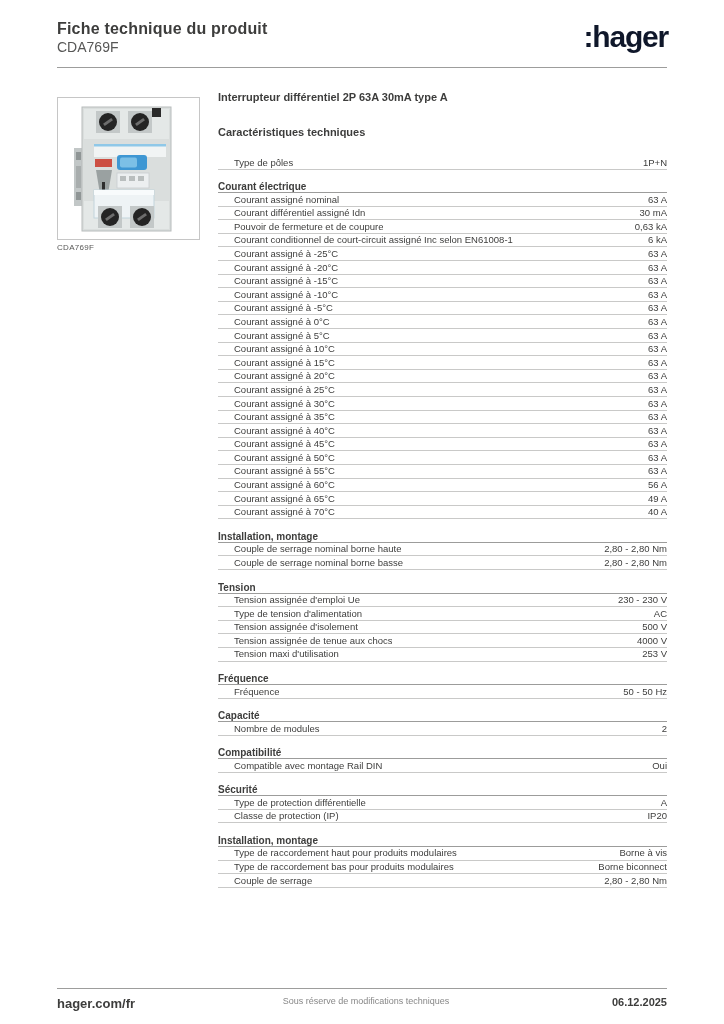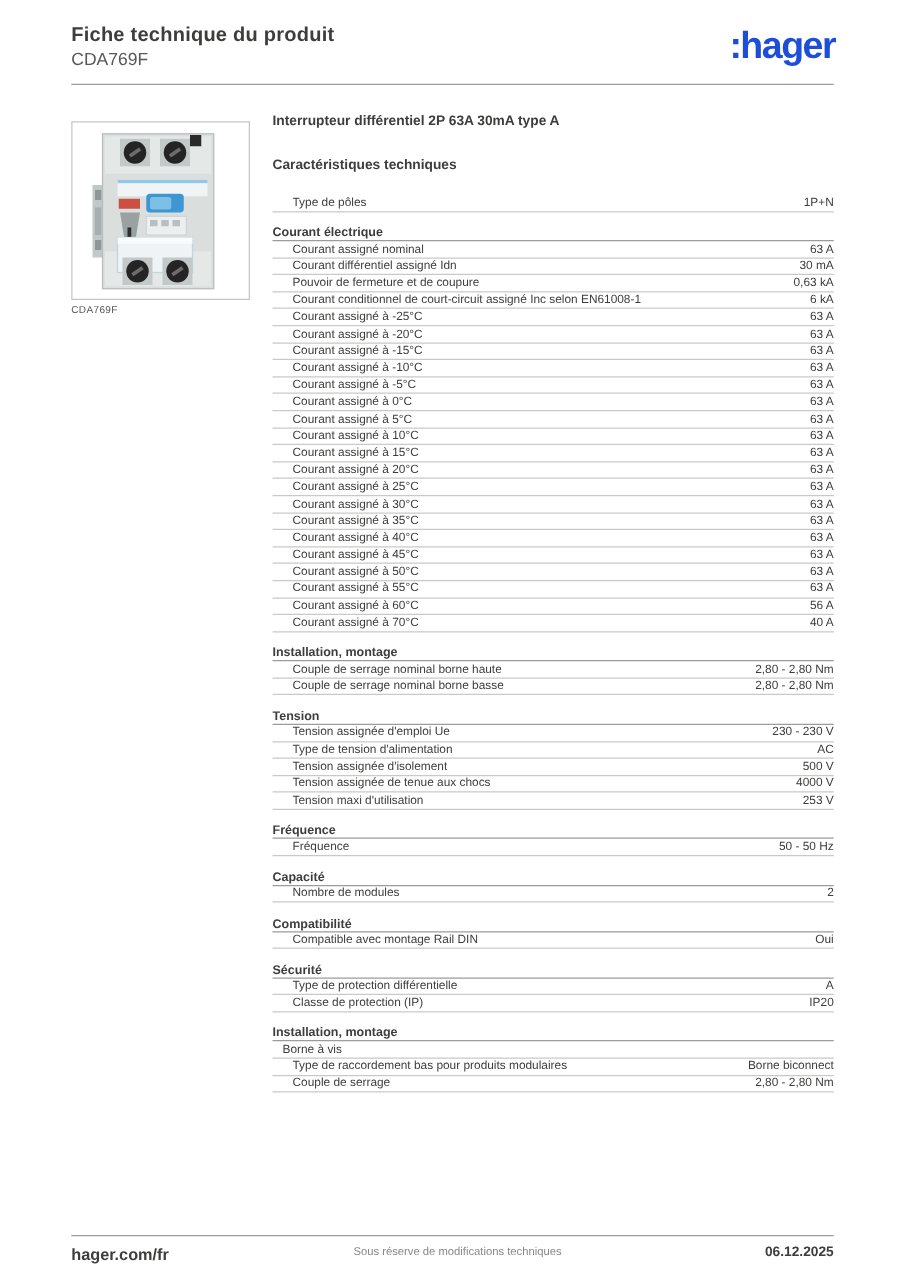--- a/index.html
+++ b/index.html
@@ -47,21 +47,21 @@
   .footer-rule { left: 57px; top: 988px; width: 610px; height: 1px; background: #9d9d9c; }
   .footer-left   { left: 57px;  top: 996px; font-size: 13px; font-weight: bold; color: #3d3d3c; }
   .footer-center { left: 4px; top: 996px; width: 724px; text-align: center; font-size: 9px; color: #878787; }
   .footer-right  { right: 57px; top: 996px; font-size: 11px; font-weight: bold; color: #3d3d3c; }
 </style>
 </head>
 <body>
 
 <div class="abs doc-title">Fiche technique du produit</div>
 <div class="abs doc-subtitle">CDA769F</div>
-<div class="abs logo" style="color: #1d4ed8; margin-left: 36px;">:hager</div>
+<div class="abs logo" style="color: #0f172a; margin-left: 36px;">:hager</div>
 <div class="abs header-rule"></div>
 
 <div class="abs image-box">
   <svg width="141" height="141" viewBox="0 0 141 141">
 
     <rect x="16" y="50" width="10" height="58" fill="#c2c7c7"></rect>
     <rect x="18" y="54" width="5" height="8" fill="#8f9595"></rect>
     <rect x="18" y="68" width="5" height="22" fill="#a8adad"></rect>
     <rect x="18" y="94" width="5" height="8" fill="#8f9595"></rect>
 
@@ -199,20 +199,24 @@
       </div>
       <div class="spec-row">
         <span class="spec-label">Courant assigné à 55°C</span>
         <span class="spec-value">63 A</span>
       </div>
       <div class="spec-row">
         <span class="spec-label">Courant assigné à 60°C</span>
         <span class="spec-value">56 A</span>
       </div>
       <div class="spec-row">
+        <span class="spec-label">Courant assigné à 65°C</span>
+        <span class="spec-value">49 A</span>
+      </div>
+      <div class="spec-row">
         <span class="spec-label">Courant assigné à 70°C</span>
         <span class="spec-value">40 A</span>
       </div>
     </section>
     <section class="spec-section">
       <div class="section-title">Installation, montage</div>
       <div class="spec-row">
         <span class="spec-label">Couple de serrage nominal borne haute</span>
         <span class="spec-value">2,80 - 2,80 Nm</span>
       </div>
@@ -272,20 +276,21 @@
         <span class="spec-value">A</span>
       </div>
       <div class="spec-row">
         <span class="spec-label">Classe de protection (IP)</span>
         <span class="spec-value">IP20</span>
       </div>
     </section>
     <section class="spec-section">
       <div class="section-title">Installation, montage</div>
       <div class="spec-row">
+        <span class="spec-label">Type de raccordement haut pour produits modulaires</span>
         <span class="spec-value">Borne à vis</span>
       </div>
       <div class="spec-row">
         <span class="spec-label">Type de raccordement bas pour produits modulaires</span>
         <span class="spec-value">Borne biconnect</span>
       </div>
       <div class="spec-row">
         <span class="spec-label">Couple de serrage</span>
         <span class="spec-value">2,80 - 2,80 Nm</span>
       </div>

